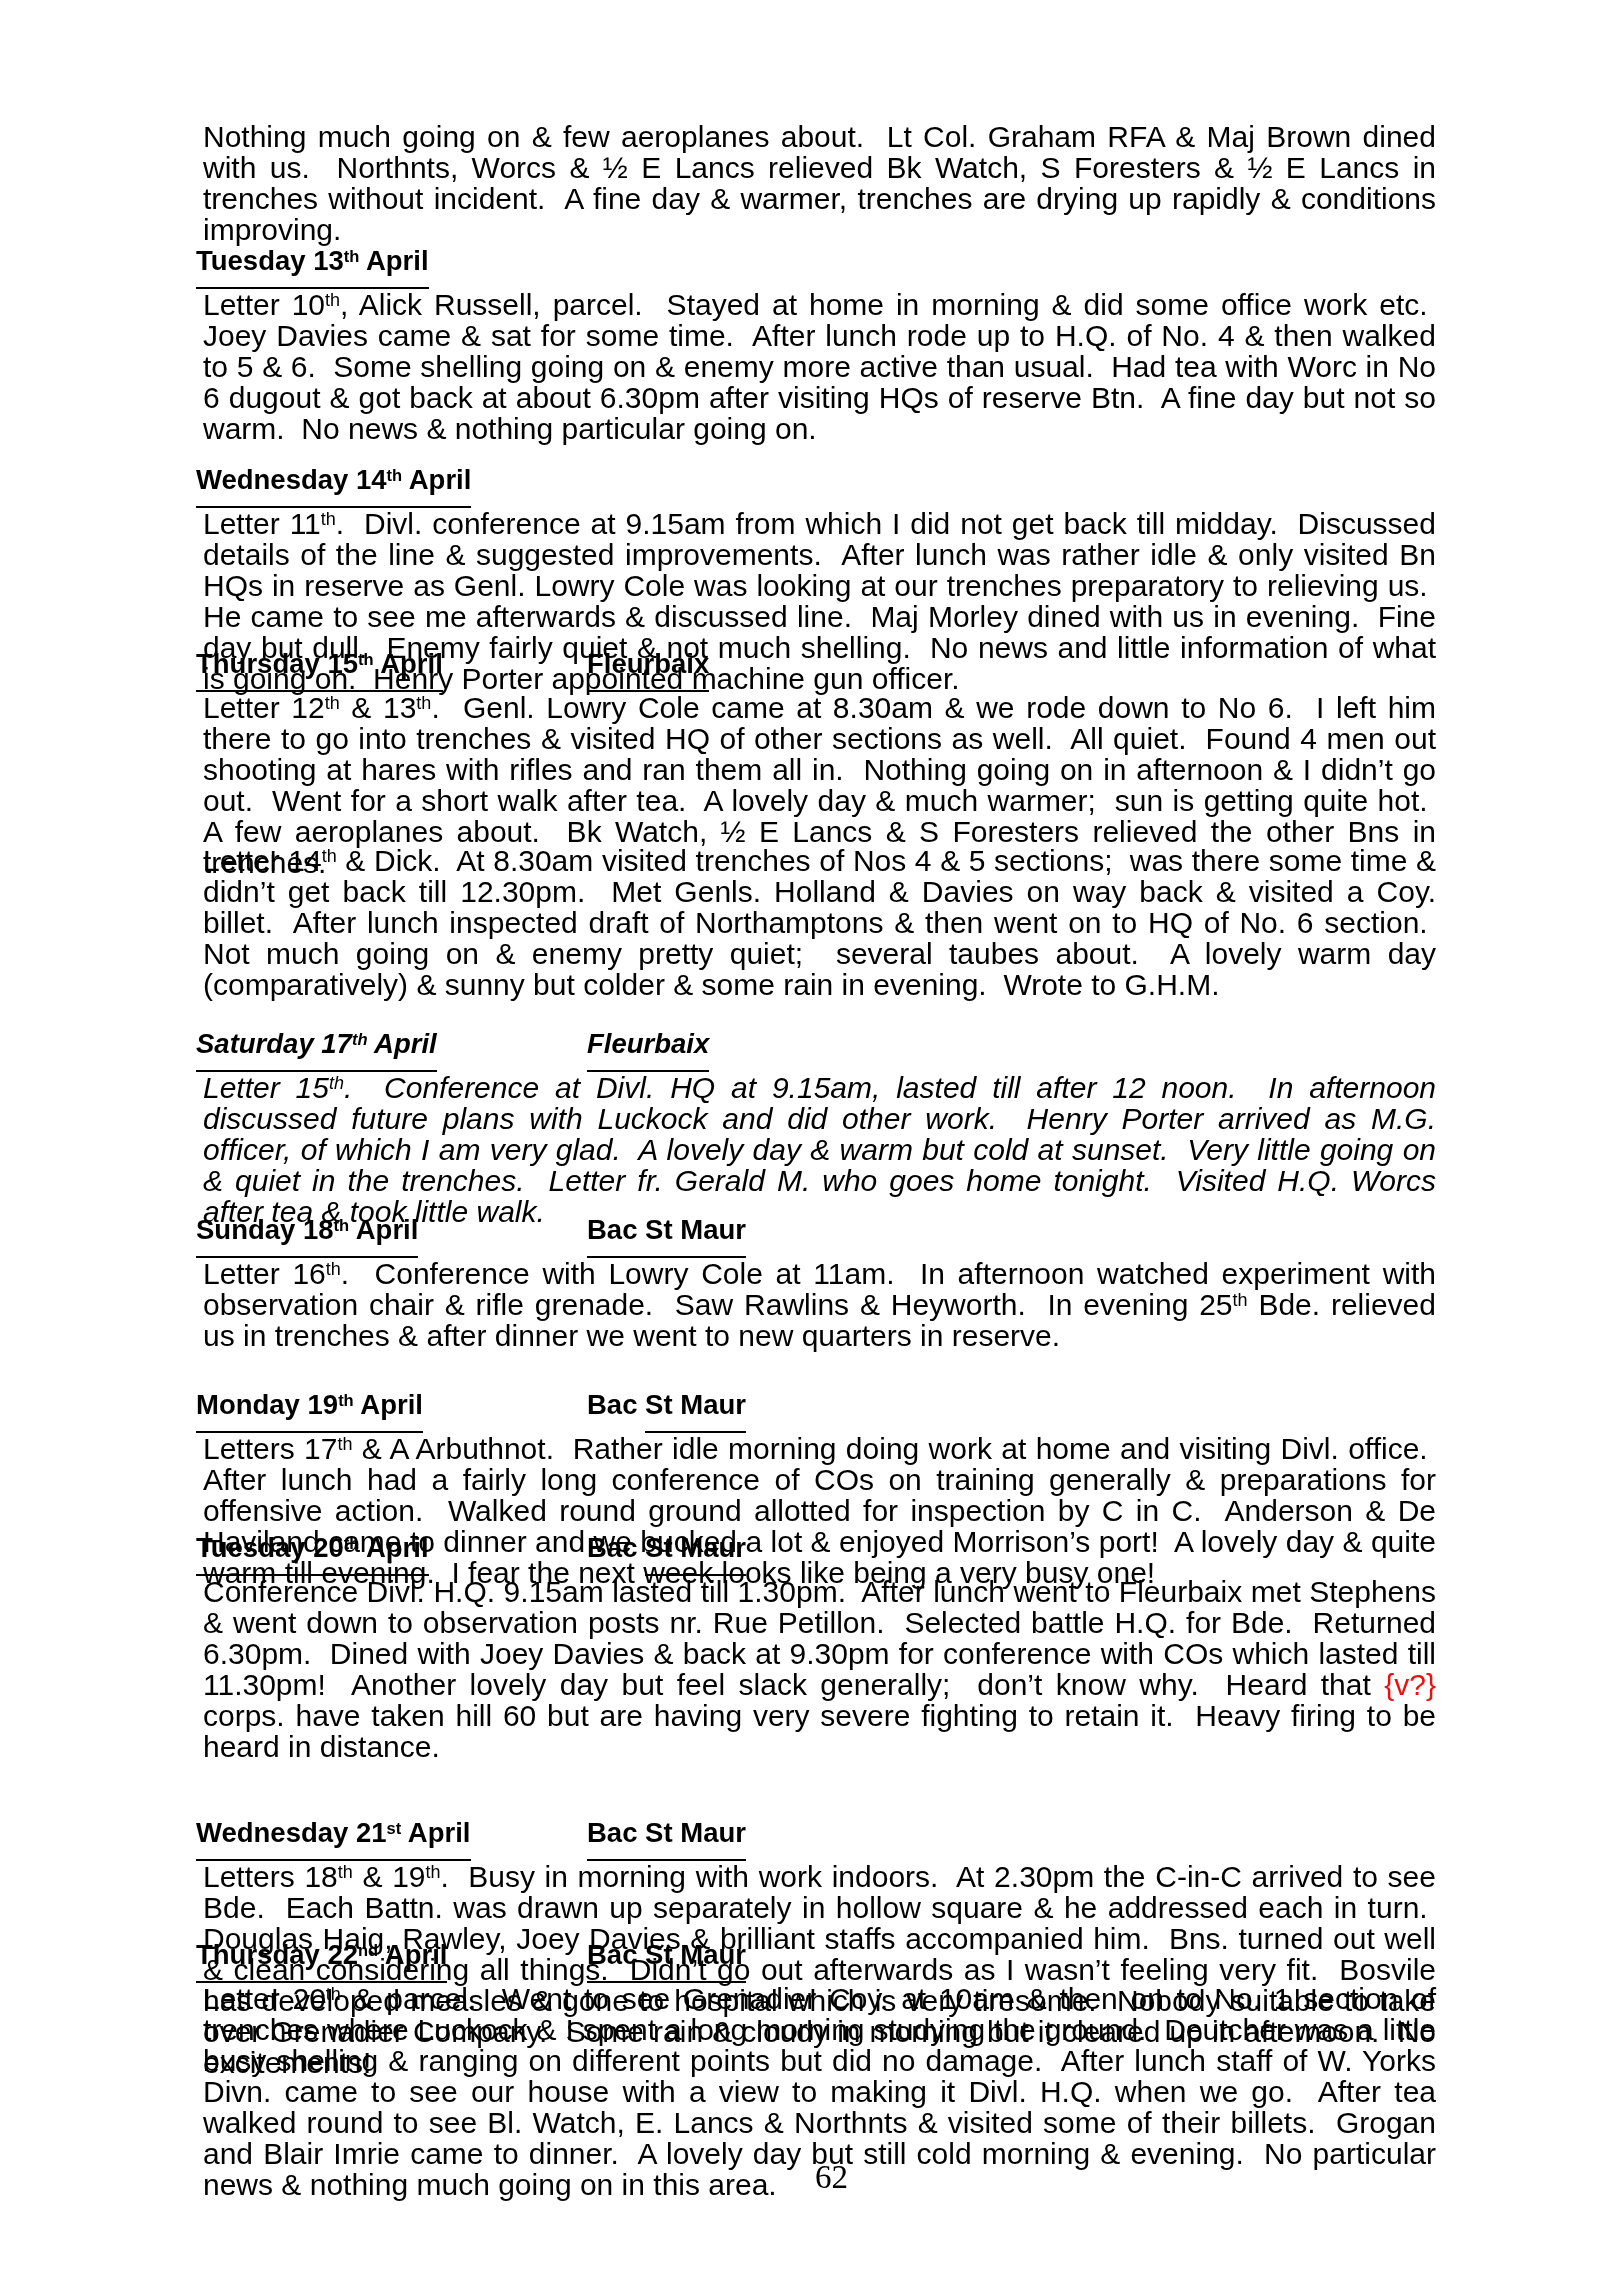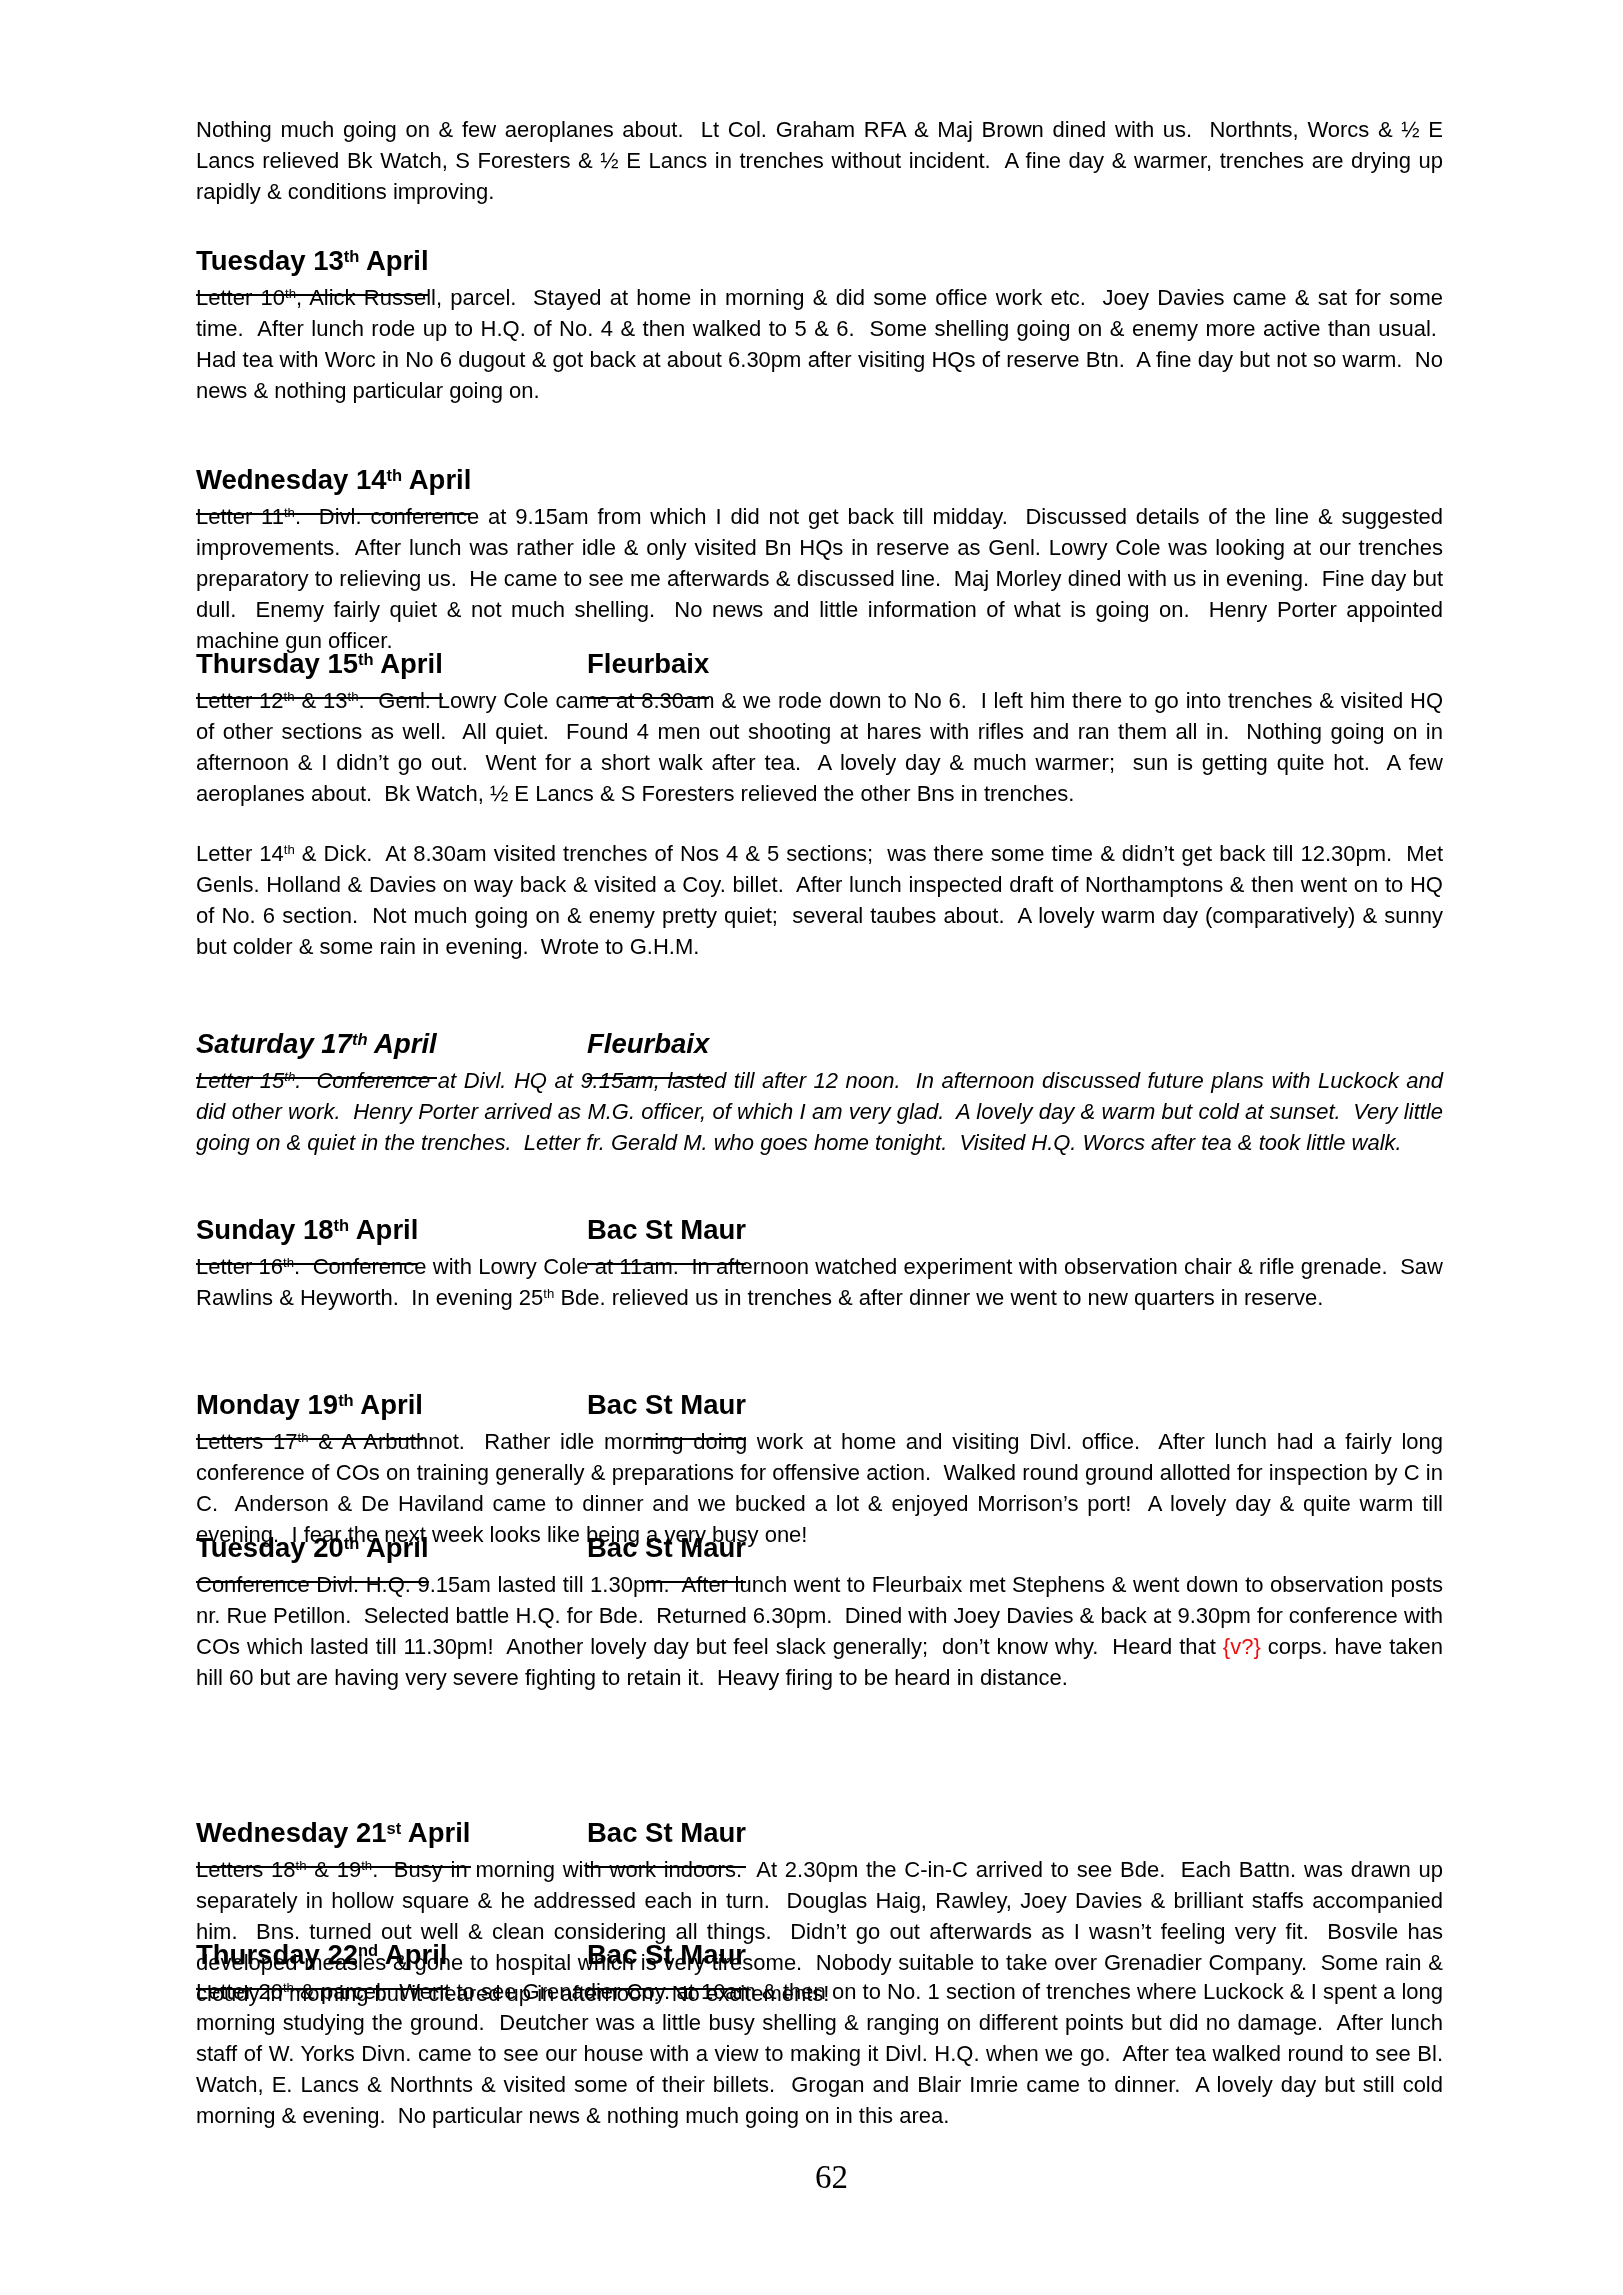--- a/index.html
+++ b/index.html
@@ -27,25 +27,25 @@
   .e8  { top: 1532px; }
   .e9  { top: 1817px; }
   .e10 { top: 1939px; }
   .heading {
     position: relative;
     height: 37px;
     font-size: 27.5px; line-height: 31px;
     font-weight: bold;
     white-space: nowrap;
   }
-  .u { border-bottom: 2.6px solid #000; padding-bottom: 18px; }
+  .u { border-bottom: 2.6px solid #000; padding-bottom: 11px; }
   .hloc { position: absolute; left: 391px; top: 0; }
   .body-text {
-    margin: 0;
-    font-size: 22px; line-height: 31px;
+    margin: 7px;
+    font-size: 30px; line-height: 31px;
     text-align: justify;
   }
   sup {
     font-size: 0.6em; line-height: 0;
     vertical-align: baseline;
     position: relative; top: -0.5em;
   }
   .red { color: #ee0f0f; }
   .page-number {
     position: absolute; left: 0; top: 2161px; width: 100%;

